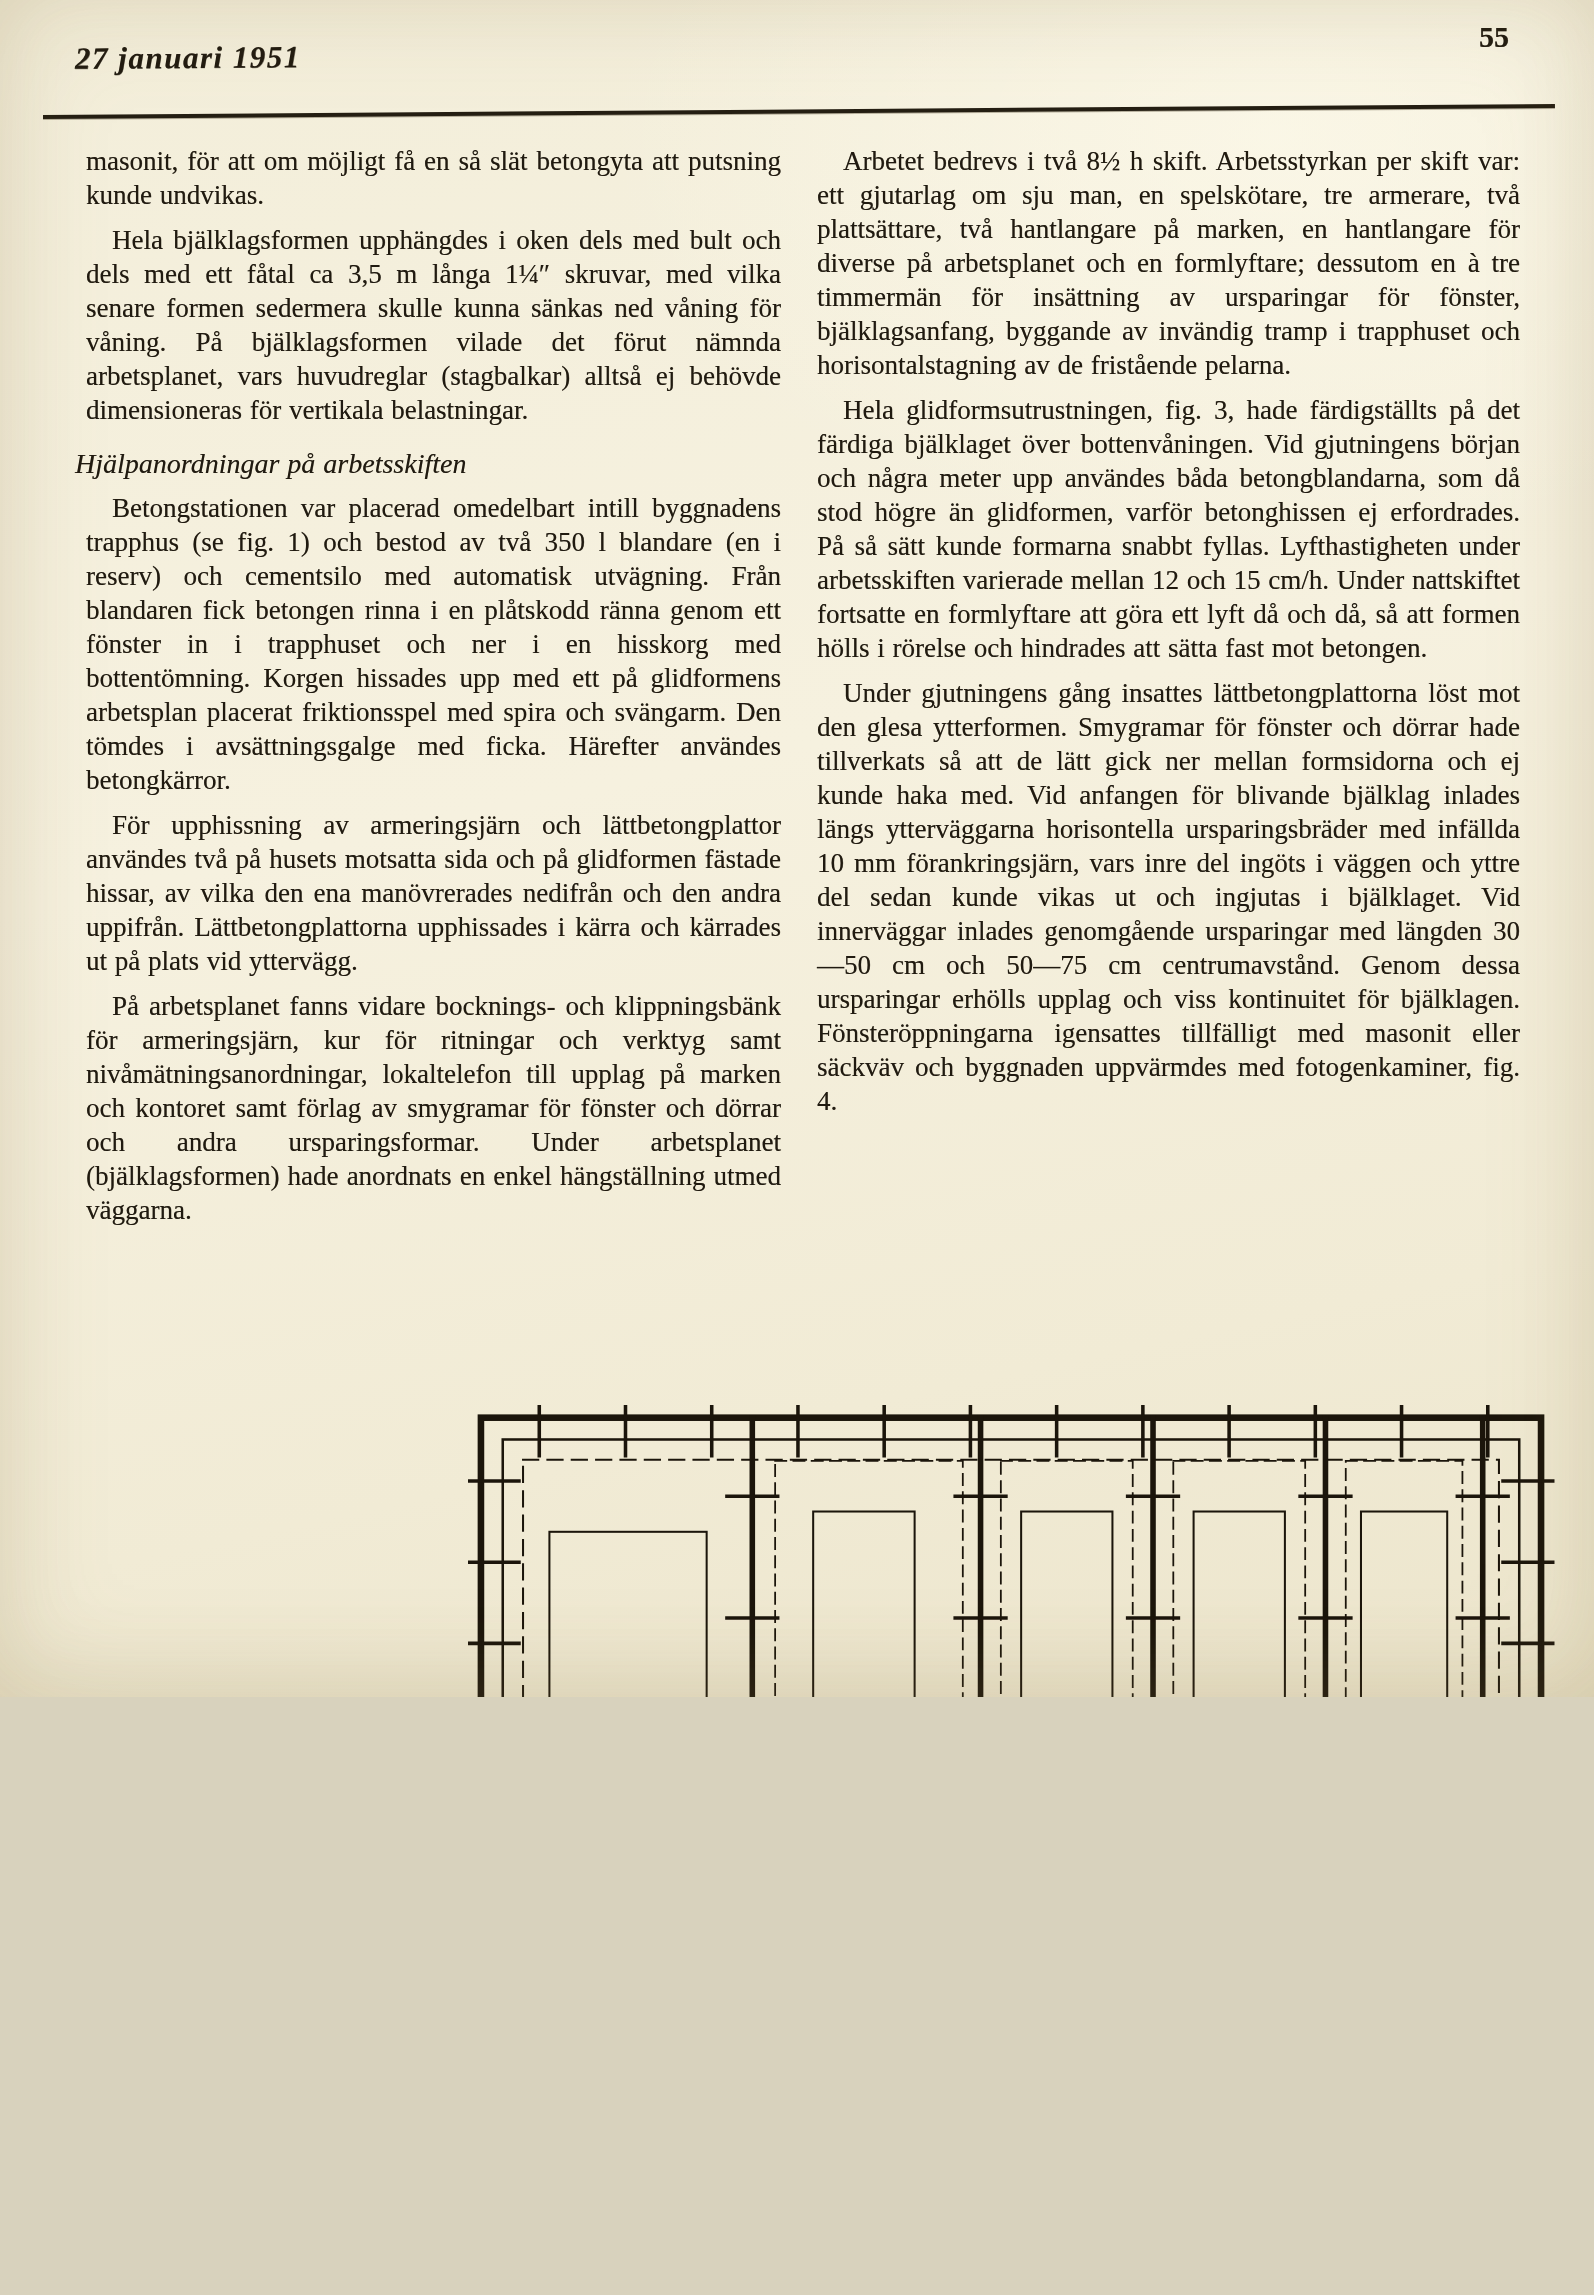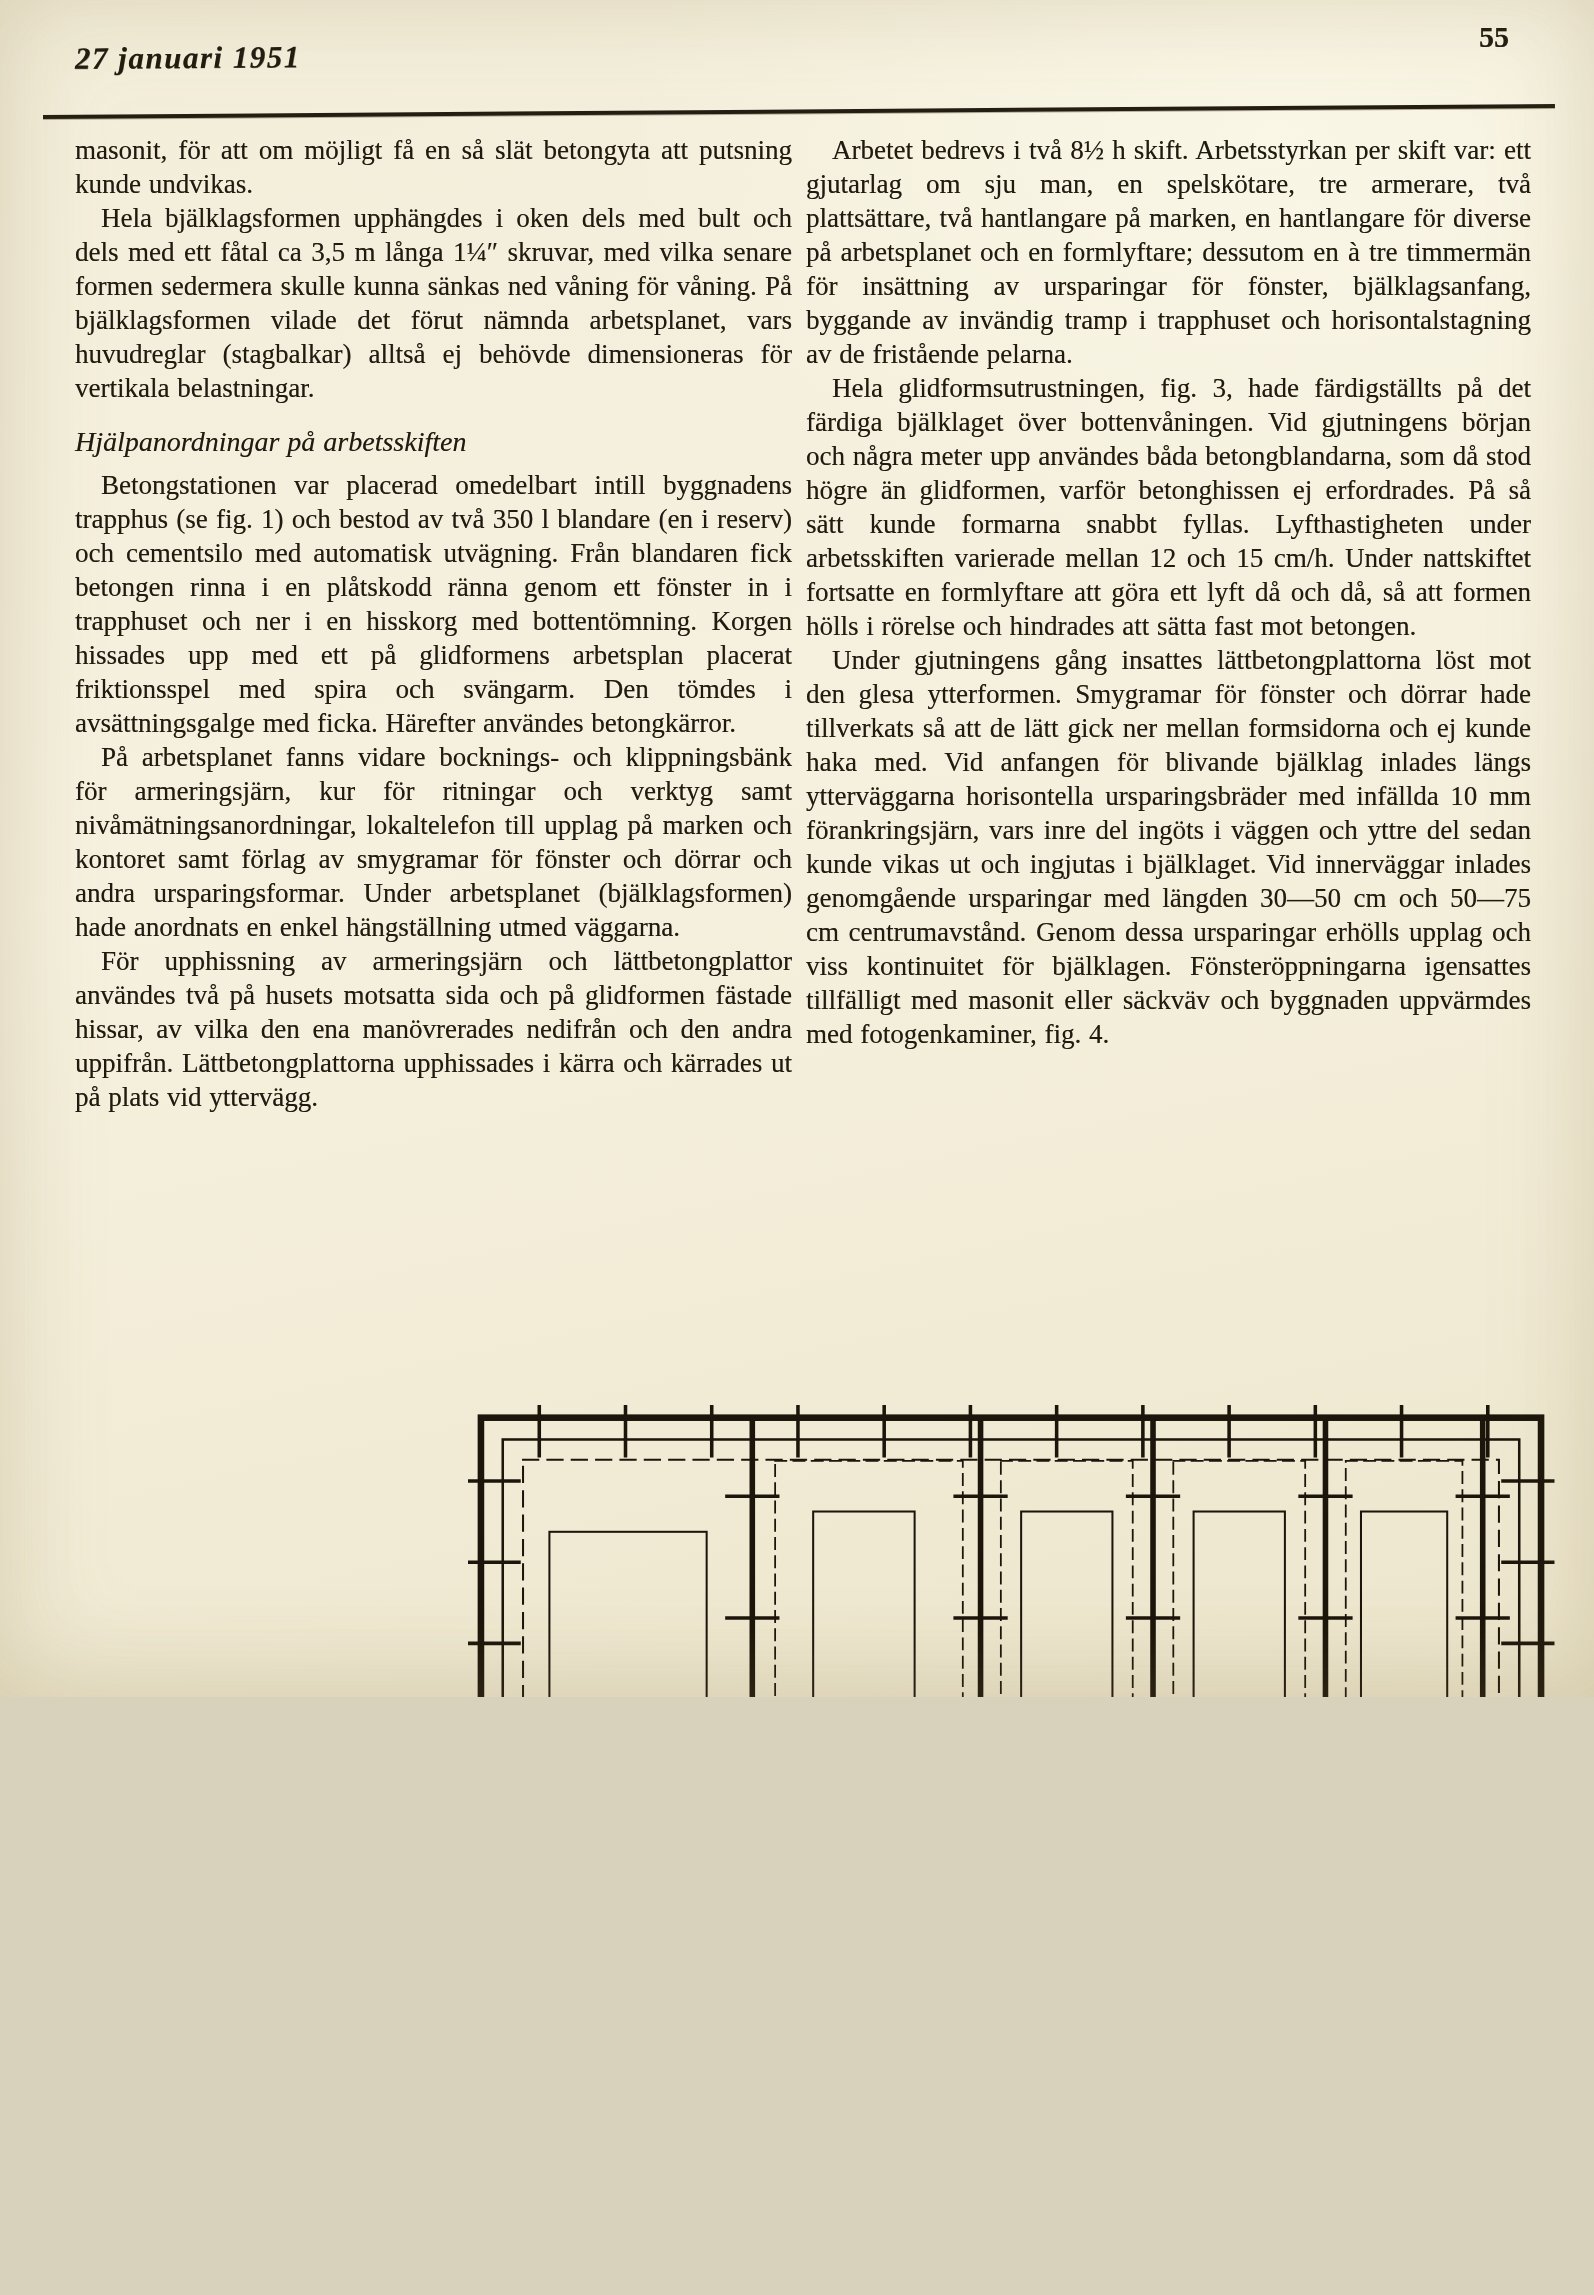--- a/index.html
+++ b/index.html
@@ -37,21 +37,21 @@
   }
   .col{
     position:absolute;top:133px;
     font-size:27px;line-height:34px;
     text-align:justify;
     text-shadow:0.2px 0.4px 0.4px rgba(30,24,12,0.5);
     word-spacing:1px;
   }
   .col-left{left:75px;width:717px;}
   .col-right{left:806px;width:725px;}
-  .col p{margin:0;}
+  .col p{margin:11px;}
   .col p.ind{text-indent:26px;}
   .sec-head{
     font-style:italic;font-weight:normal;
     font-size:28px;line-height:33px;
     margin:20px 0 10px 0;text-align:left;
   }
   .sec-head.first{margin-top:1px;}
   .figure{
     position:absolute;left:468px;top:1405px;width:1087px;height:842px;text-align:center;
   }
@@ -70,22 +70,22 @@
 
   <div class="hdr-date">27 januari 1951</div>
   <div class="hdr-page">55</div>
   <div class="hdr-rule"></div>
 
   <div class="col col-left">
     <p>masonit, för att om möjligt få en så slät betongyta att putsning kunde undvikas.</p>
     <p class="ind">Hela bjälklagsformen upphängdes i oken dels med bult och dels med ett fåtal ca 3,5 m långa 1¼″ skruvar, med vilka senare formen sedermera skulle kunna sänkas ned våning för våning. På bjälklagsformen vilade det förut nämnda arbetsplanet, vars huvudreglar (stagbalkar) alltså ej behövde dimensioneras för vertikala belastningar.</p>
     <h3 class="sec-head">Hjälpanordningar på arbetsskiften</h3>
     <p class="ind">Betongstationen var placerad omedelbart intill byggnadens trapphus (se fig. 1) och bestod av två 350 l blandare (en i reserv) och cementsilo med automatisk utvägning. Från blandaren fick betongen rinna i en plåtskodd ränna genom ett fönster in i trapphuset och ner i en hisskorg med bottentömning. Korgen hissades upp med ett på glidformens arbetsplan placerat friktionsspel med spira och svängarm. Den tömdes i avsättningsgalge med ficka. Härefter användes betongkärror.</p>
+    <p class="ind">För upphissning av armeringsjärn och lättbetongplattor användes två på husets motsatta sida och på glidformen fästade hissar, av vilka den ena manövrerades nedifrån och den andra uppifrån. Lättbetongplattorna upphissades i kärra och kärrades ut på plats vid yttervägg.</p>
     <p class="ind">På arbetsplanet fanns vidare bocknings- och klippningsbänk för armeringsjärn, kur för ritningar och verktyg samt nivåmätningsanordningar, lokaltelefon till upplag på marken och kontoret samt förlag av smygramar för fönster och dörrar och andra ursparingsformar. Under arbetsplanet (bjälklagsformen) hade anordnats en enkel hängställning utmed väggarna.</p>
-    <p class="ind">För upphissning av armeringsjärn och lättbetongplattor användes två på husets motsatta sida och på glidformen fästade hissar, av vilka den ena manövrerades nedifrån och den andra uppifrån. Lättbetongplattorna upphissades i kärra och kärrades ut på plats vid yttervägg.</p>
   </div>
 
   <div class="col col-right">
     <p class="ind">Arbetet bedrevs i två 8½ h skift. Arbetsstyrkan per skift var: ett gjutarlag om sju man, en spelskötare, tre armerare, två plattsättare, två hantlangare på marken, en hantlangare för diverse på arbetsplanet och en formlyftare; dessutom en à tre timmermän för insättning av ursparingar för fönster, bjälklagsanfang, byggande av invändig tramp i trapphuset och horisontalstagning av de fristående pelarna.</p>
     <p class="ind">Hela glidformsutrustningen, fig. 3, hade färdigställts på det färdiga bjälklaget över bottenvåningen. Vid gjutningens början och några meter upp användes båda betongblandarna, som då stod högre än glidformen, varför betonghissen ej erfordrades. På så sätt kunde formarna snabbt fyllas. Lyfthastigheten under arbetsskiften varierade mellan 12 och 15 cm/h. Under nattskiftet fortsatte en formlyftare att göra ett lyft då och då, så att formen hölls i rörelse och hindrades att sätta fast mot betongen.</p>
     <p class="ind">Under gjutningens gång insattes lättbetongplattorna löst mot den glesa ytterformen. Smygramar för fönster och dörrar hade tillverkats så att de lätt gick ner mellan formsidorna och ej kunde haka med. Vid anfangen för blivande bjälklag inlades längs ytterväggarna horisontella ursparingsbräder med infällda 10 mm förankringsjärn, vars inre del ingöts i väggen och yttre del sedan kunde vikas ut och ingjutas i bjälklaget. Vid innerväggar inlades genomgående ursparingar med längden 30—50 cm och 50—75 cm centrumavstånd. Genom dessa ursparingar erhölls upplag och viss kontinuitet för bjälklagen. Fönsteröppningarna igensattes tillfälligt med masonit eller säckväv och byggnaden uppvärmdes med fotogenkaminer, fig. 4.</p>
   </div>
 
   <div class="figure">
     <svg viewBox="0 0 2142 1660" xmlns="http://www.w3.org/2000/svg" fill="none" stroke="#1b150b" stroke-linecap="square">

